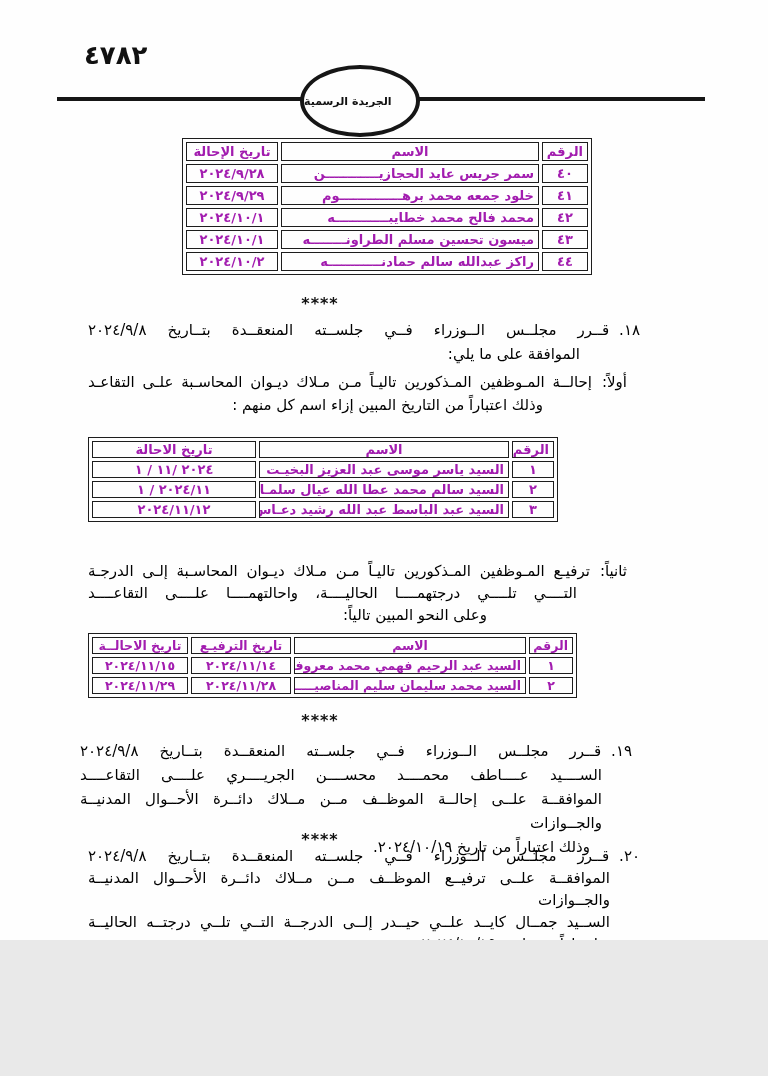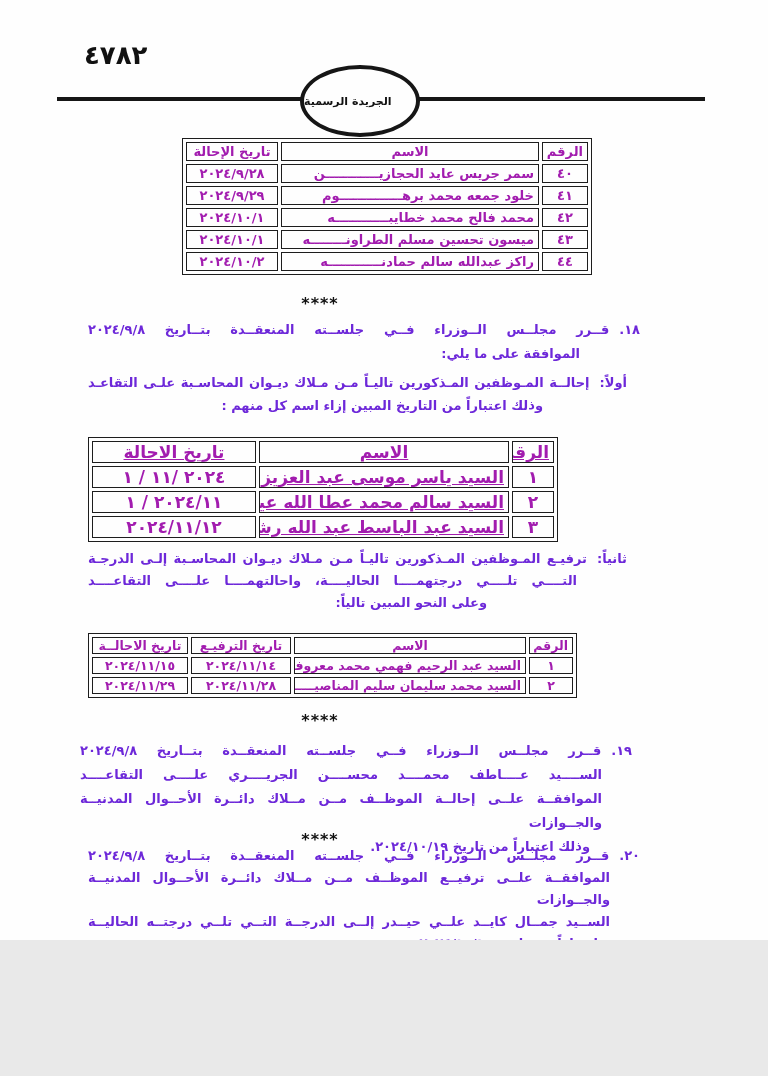--- a/index.html
+++ b/index.html
@@ -23,40 +23,40 @@
   
   table.tbl{
     position:absolute;border-collapse:separate;border-spacing:3px;
     table-layout:fixed;background:#fefefe;border:1.5px solid #1d1d1d;
   }
   .tbl th,.tbl td{
     border:1.5px solid #1d1d1d;font-weight:bold;color:#a21caf;
     overflow:hidden;white-space:nowrap;padding:0 4px;vertical-align:middle;
   }
   .t1 th,.t1 td{height:17px;font-size:13px;}
-  .t2 th,.t2 td{height:15px;font-size:17px;text-decoration:underline;}
+  .t2 th,.t2 td{height:15px;font-size:13px;}
   .t3 th,.t3 td{height:15px;font-size:12.5px;margin-top:12px;}
   .c{text-align:center;}
   .n{text-align:right;}
   .dt{direction:ltr;unicode-bidi:embed;display:inline-block;text-align:right;}
   
   .sep{
     position:absolute;left:0;width:640px;text-align:center;
     font-size:16px;font-weight:bold;letter-spacing:1px;color:#111;
   }
   
-  .para{position:absolute;direction:rtl;font-weight:bold;color:#6d28d9;font-size:13px;}
+  .para{position:absolute;direction:rtl;font-weight:normal;color:#000000;font-size:15px;}
   .pl{display:block;}
   .jl{text-align:justify;text-align-last:justify;}
   .pnum{margin-left:10px;white-space:nowrap;}
   .i18{left:88px;top:318px;width:552px;line-height:24px;}
   .i18 .cont{text-align:right;padding-right:60px;}
   .cl1{left:88px;top:371px;width:539px;line-height:23px;}
   .cl1 .cont{text-align:right;padding-right:84px;}
-  .cl2{left:88px;top:548px;width:539px;line-height:22px;}
+  .cl2{left:88px;top:560px;width:539px;line-height:22px;}
   .cl2 .mid{padding-right:50px;}
   .cl2 .cont{text-align:right;padding-right:140px;}
   .i19{left:80px;top:739px;width:552px;line-height:24px;}
   .i19 .mid{padding-right:30px;}
   .i19 .cont{text-align:right;padding-right:42px;}
   .i20{left:88px;top:845px;width:552px;line-height:22px;}
   .i20 .mid{padding-right:30px;}
   .i20 .cont{text-align:right;padding-right:42px;}
 </style>
 </head>

